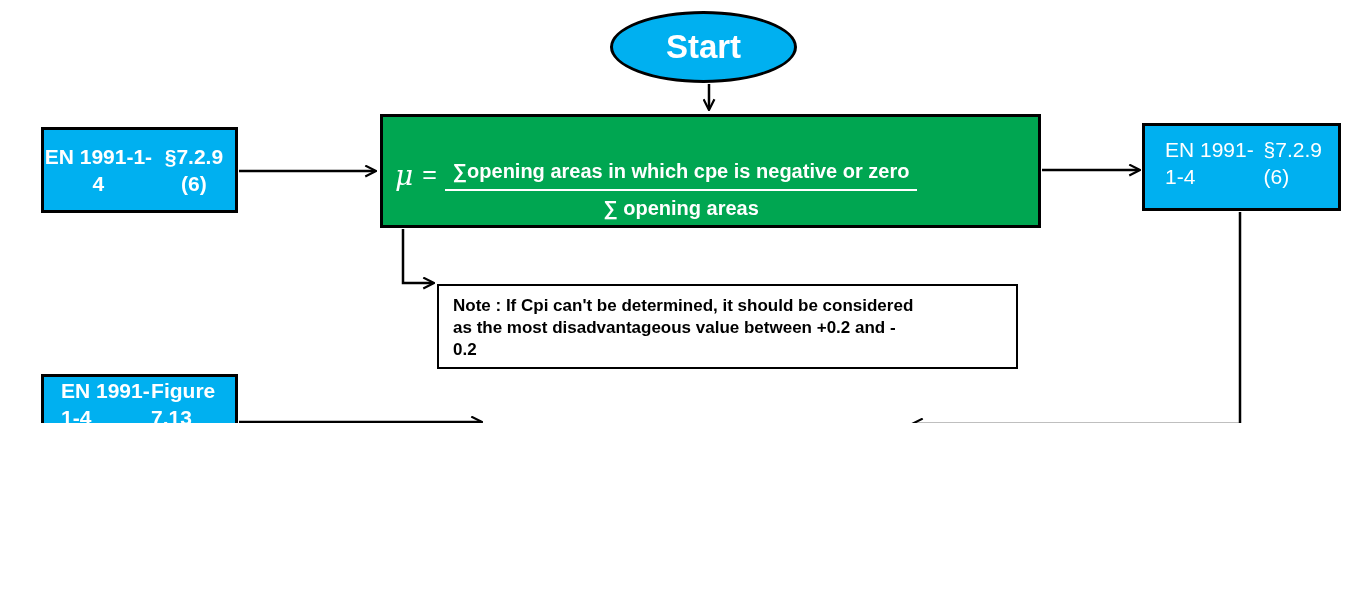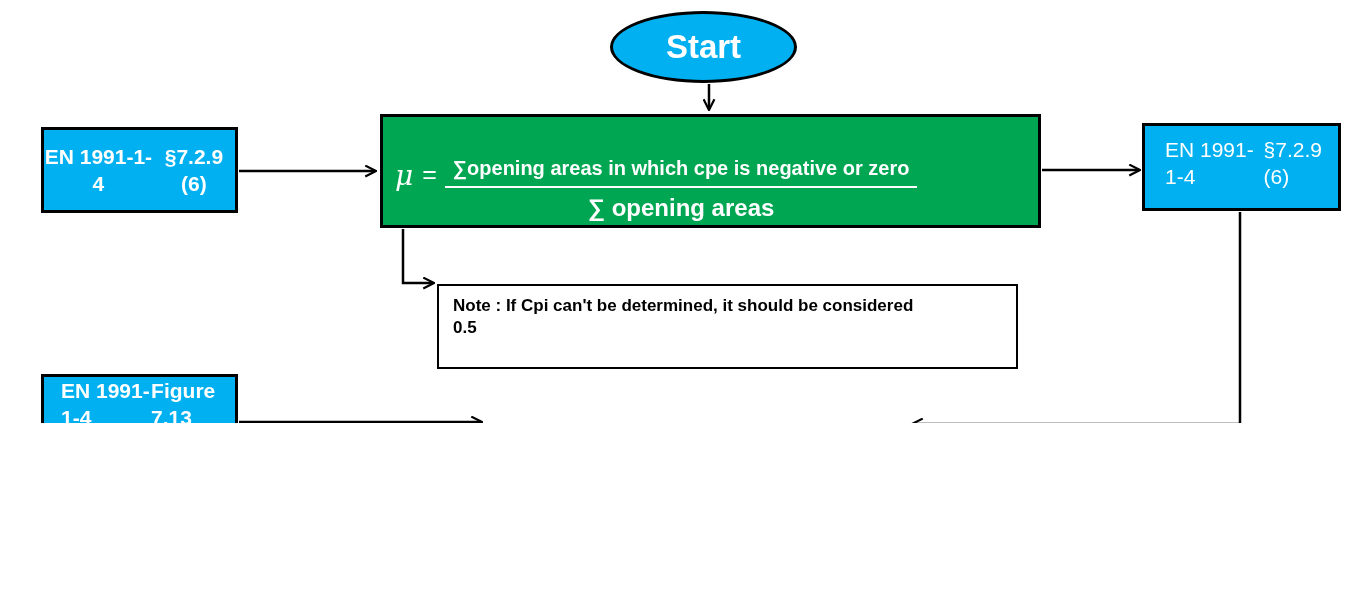--- a/index.html
+++ b/index.html
@@ -97,21 +97,21 @@
   .fraction { text-align: center; }
   .numerator {
     font-size: 20px;
     font-weight: 700;
     padding: 0 8px 6px 8px;
     border-bottom: 2px solid #ffffff;
     white-space: nowrap;
     margin-top: 37px;
   }
   .denominator {
-    font-size: 24px;
+    font-size: 20px;
     font-weight: 700;
     padding-top: 6px;
     white-space: nowrap;
   }
   .note-box {
     left: 437px; top: 240px;
     width: 581px; height: 85px;
     background: #ffffff;
     border-width: 2px;
     color: #000000;
@@ -173,21 +173,22 @@
     </span>
   </div>
 
   <div class="node blue ref-box ref-top-right">
     <span class="line-block">EN 1991-1-4</span>
     <span class="line-block">§7.2.9 (6)</span>
   </div>
 
   <div class="node note-box">
     <span class="line-block">Note : If Cpi can't be determined, it should be considered</span>
-    <span class="line-block">0.5</span>
+    <span class="line-block">as the most disadvantageous value between +0.2 and -</span>
+    <span class="line-block">0.2</span>
   </div>
 
   <div class="node blue ref-box ref-bottom-left">
     <span class="line-block">EN 1991-1-4</span>
     <span class="line-block">Figure 7.13</span>
   </div>
 
 
   <div class="node blue ellipse end-node">
     <span>End</span>

